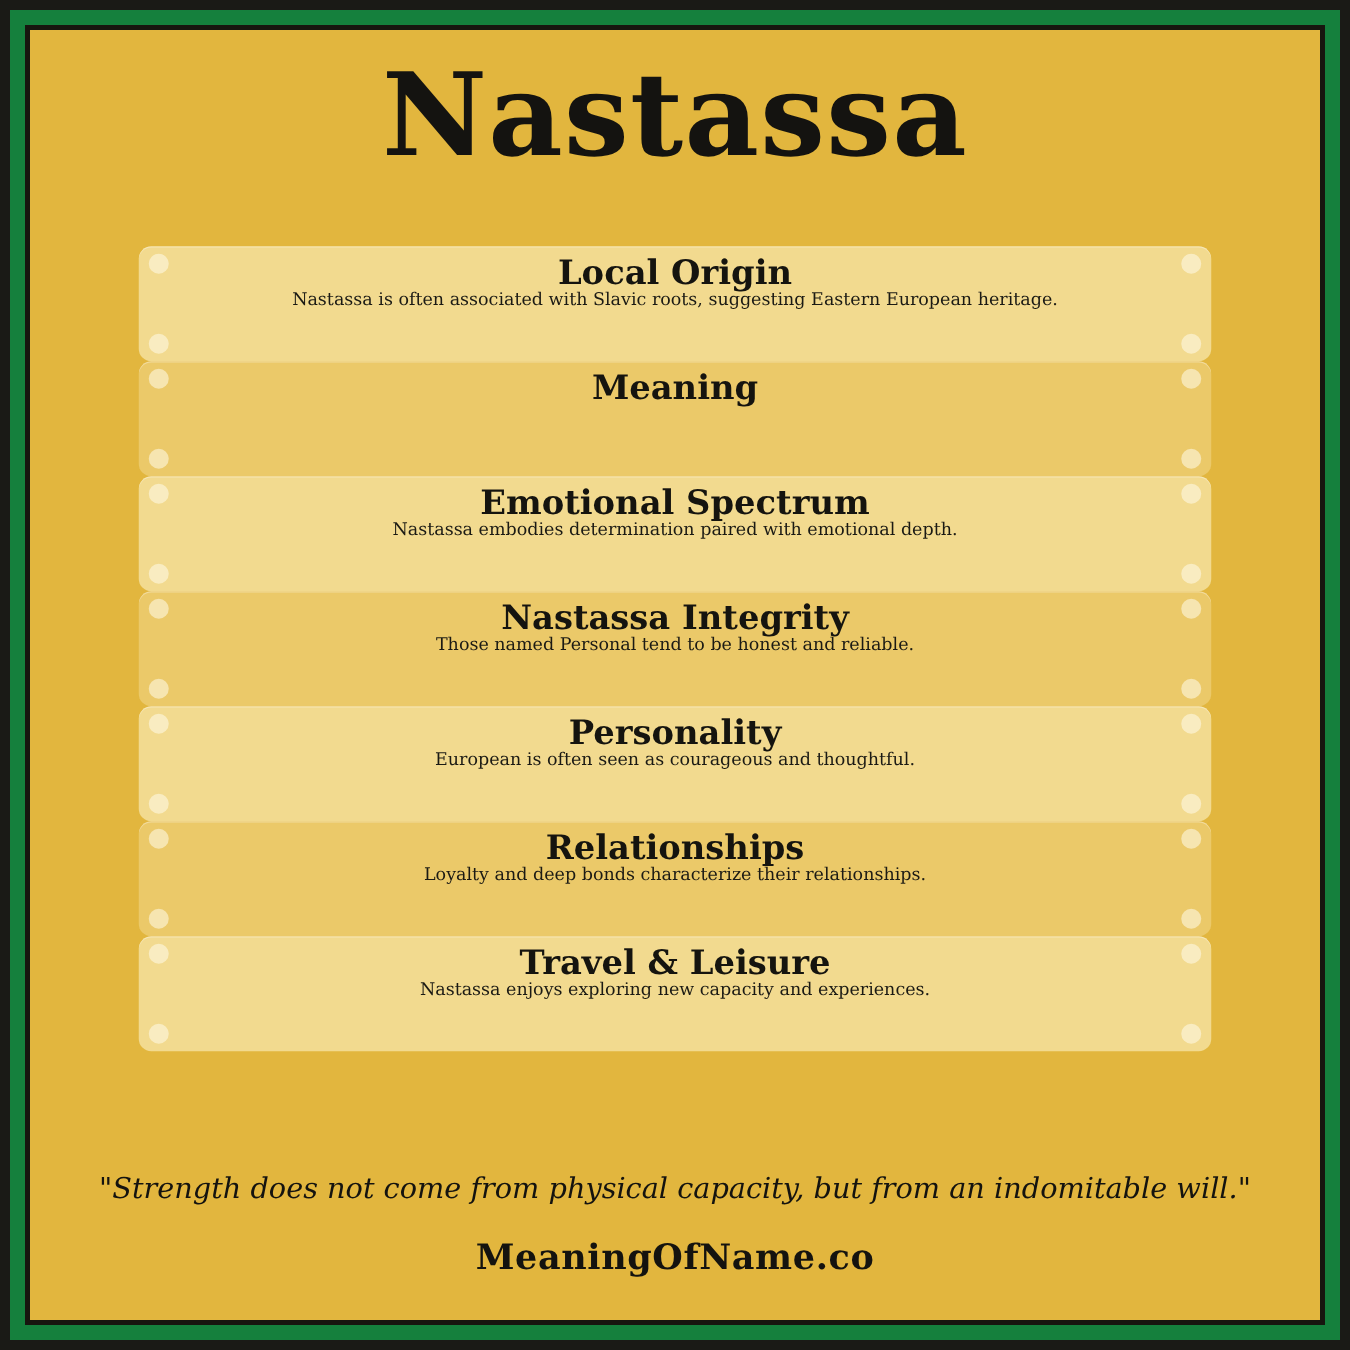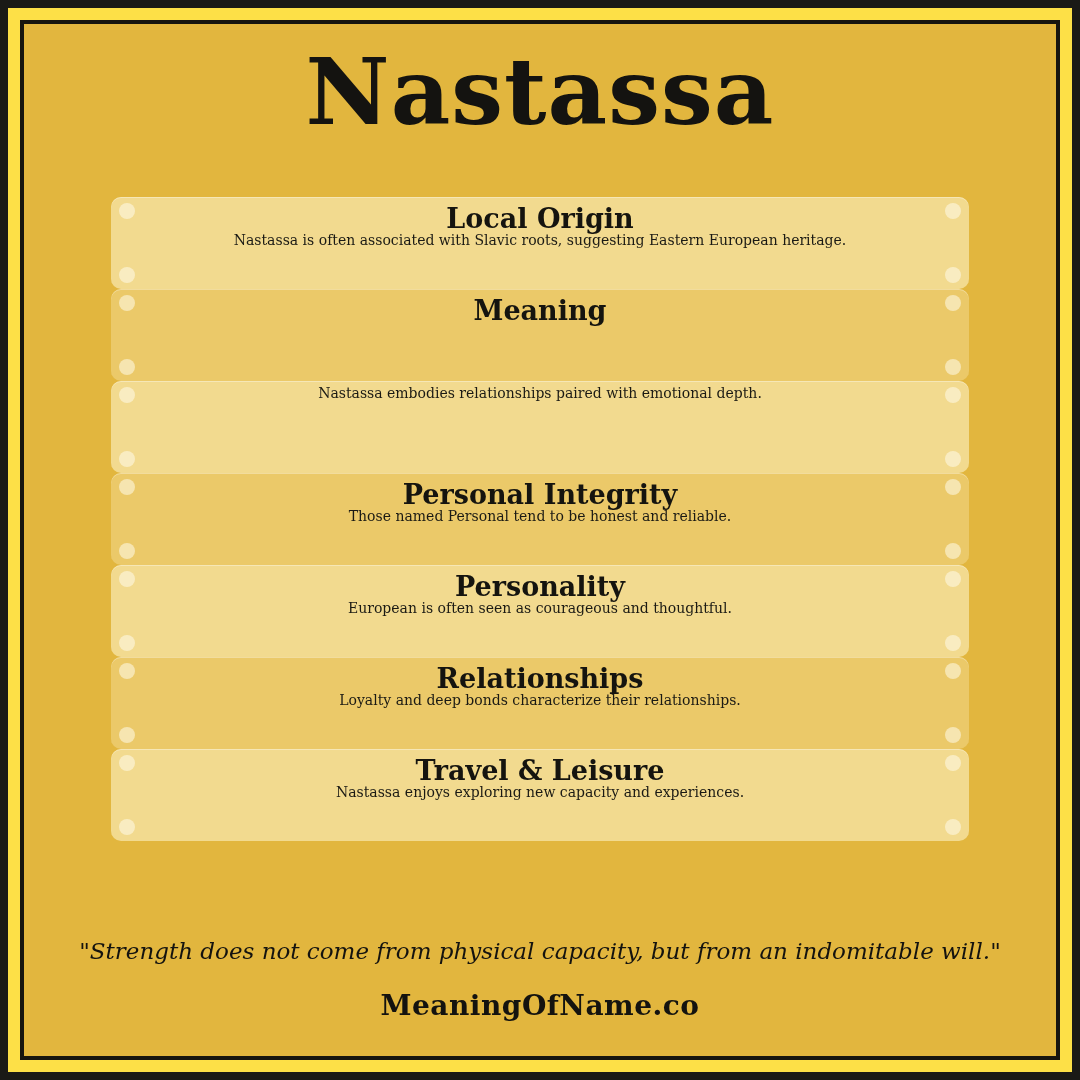--- a/index.html
+++ b/index.html
@@ -15,21 +15,21 @@
   .poster {
     position: relative;
     width: 1080px;
     height: 1080px;
     background: #1a1a16;
     padding: 8px;
   }
   .frame-gap {
     width: 100%;
     height: 100%;
-    background: #fde047;
+    background: #15803d;
     padding: 12px;
   }
   .frame-line {
     width: 100%;
     height: 100%;
     border: 4px solid #17150f;
     background: #e2b63e;
     padding: 0;
   }
   .inner {
@@ -162,29 +162,30 @@
             <span class="pin bl"></span>
             <span class="pin br"></span>
             <div class="card-title">Meaning</div>
           </div>
 
           <div class="card">
             <span class="pin tl"></span>
             <span class="pin tr"></span>
             <span class="pin bl"></span>
             <span class="pin br"></span>
-            <div class="card-desc">Nastassa embodies relationships paired with emotional depth.</div>
-          </div>
-
-          <div class="card">
-            <span class="pin tl"></span>
-            <span class="pin tr"></span>
-            <span class="pin bl"></span>
-            <span class="pin br"></span>
-            <div class="card-title">Personal Integrity</div>
+            <div class="card-title">Emotional Spectrum</div>
+            <div class="card-desc">Nastassa embodies determination paired with emotional depth.</div>
+          </div>
+
+          <div class="card">
+            <span class="pin tl"></span>
+            <span class="pin tr"></span>
+            <span class="pin bl"></span>
+            <span class="pin br"></span>
+            <div class="card-title">Nastassa Integrity</div>
             <div class="card-desc">Those named Personal tend to be honest and reliable.</div>
           </div>
 
           <div class="card">
             <span class="pin tl"></span>
             <span class="pin tr"></span>
             <span class="pin bl"></span>
             <span class="pin br"></span>
             <div class="card-title">Personality</div>
             <div class="card-desc">European is often seen as courageous and thoughtful.</div>

